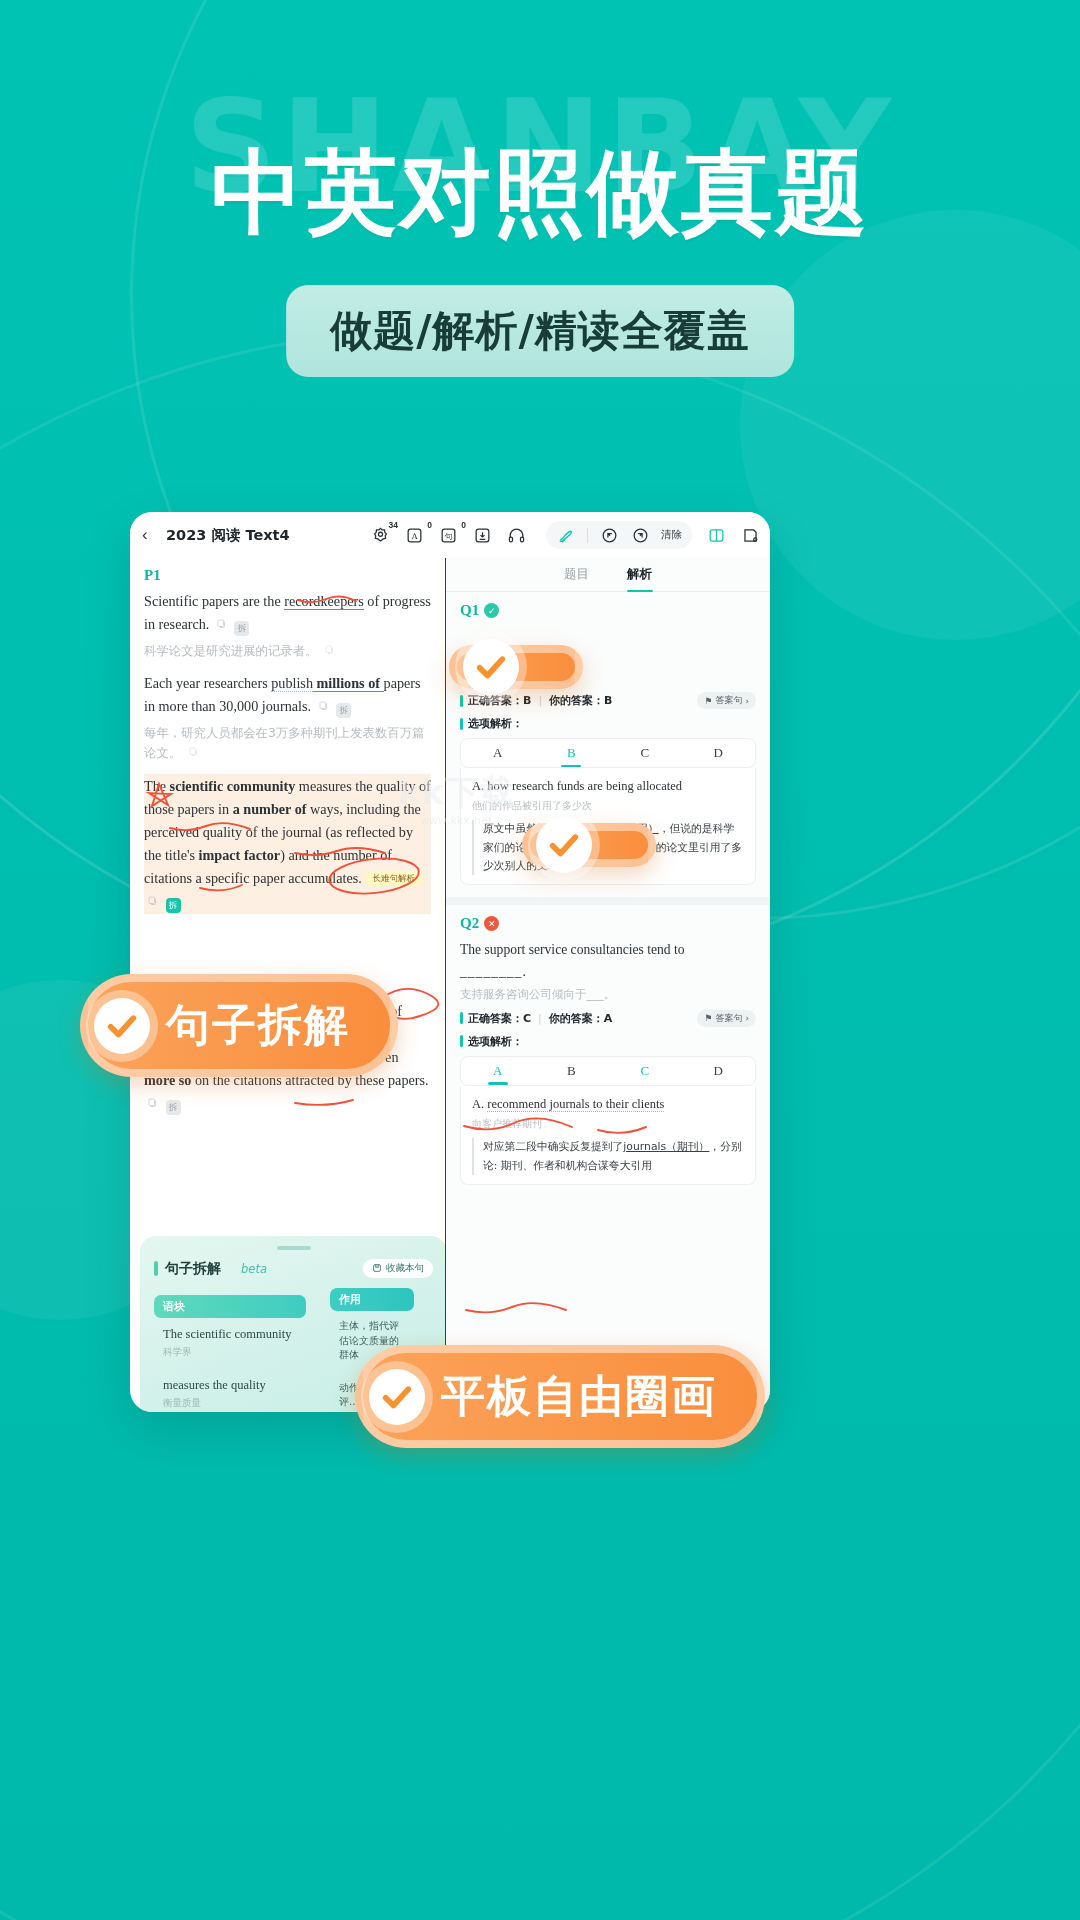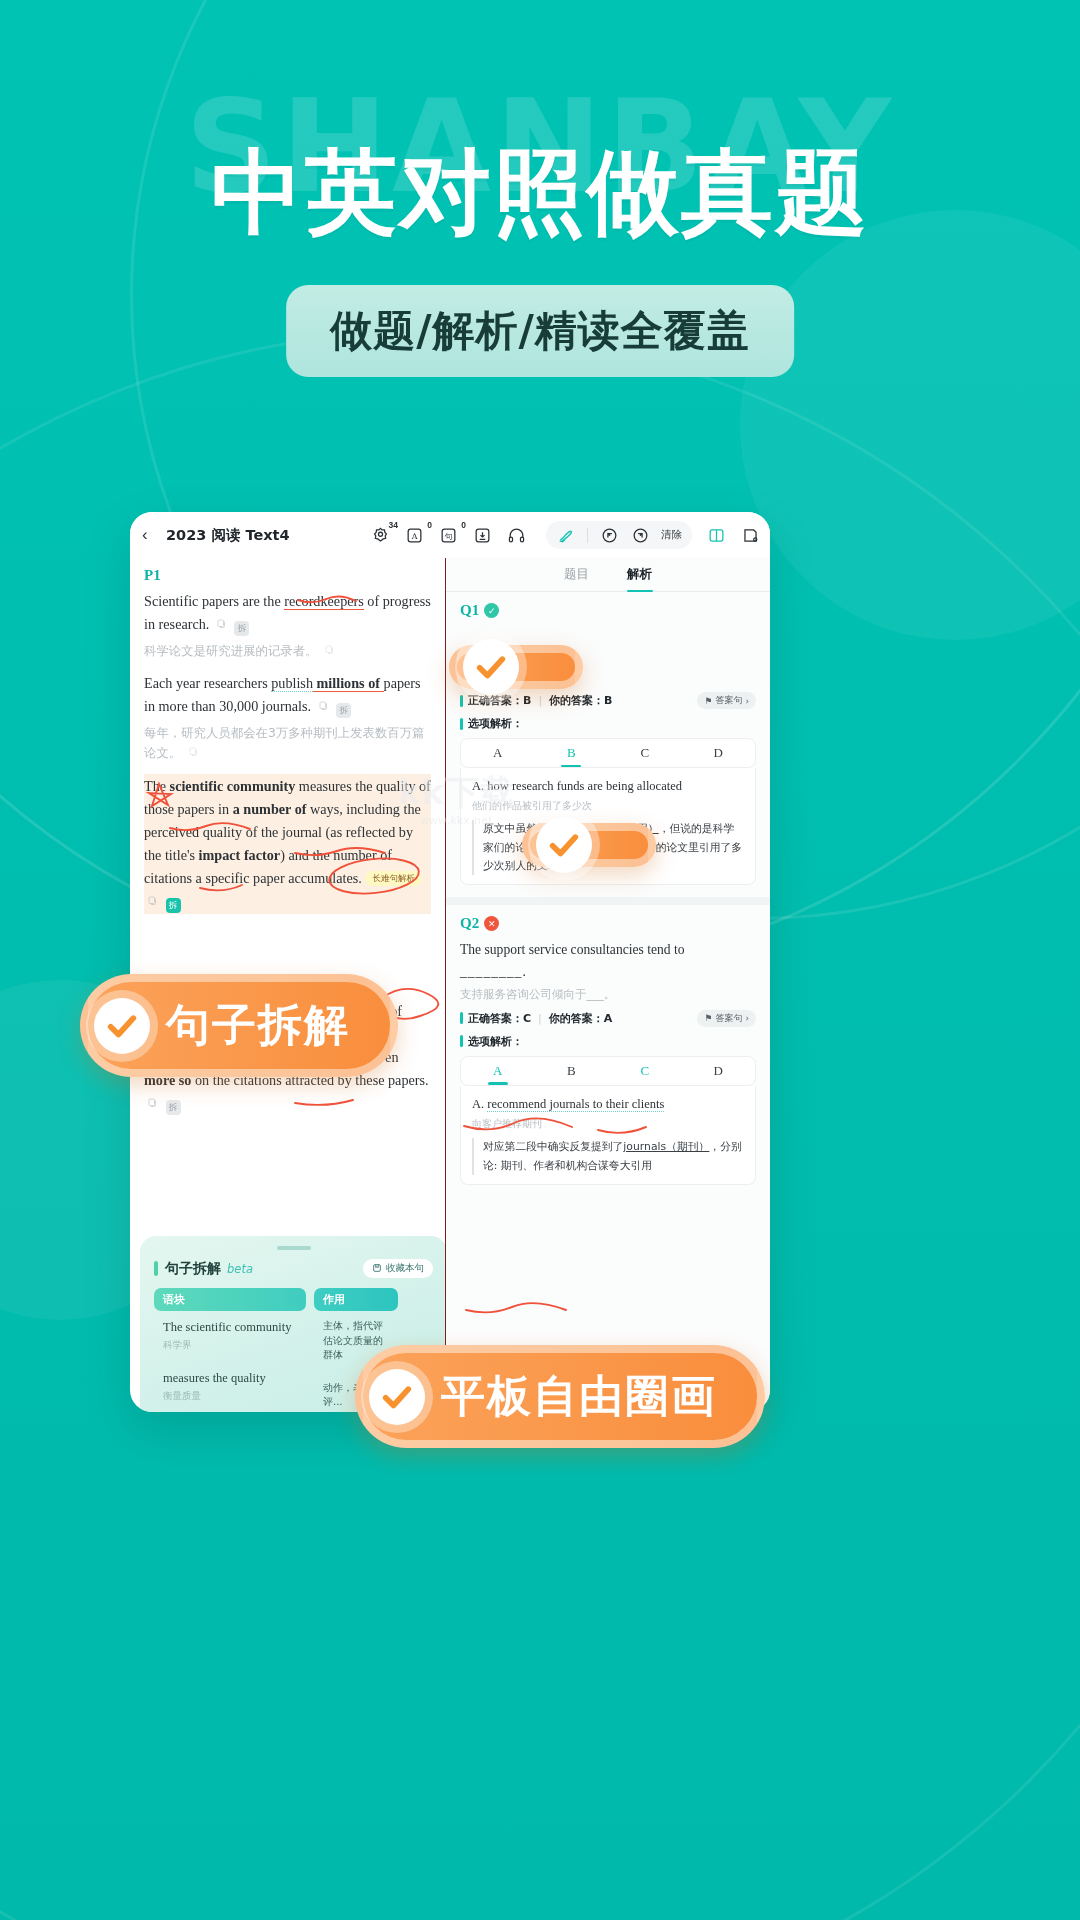--- a/index.html
+++ b/index.html
@@ -88,24 +88,24 @@
   .ink{position:absolute;pointer-events:none;}
 
   
   .sbcard{position:absolute;left:10px;right:-2px;bottom:0;height:176px;
           background:linear-gradient(160deg,#e4f7f0 0%,#d2f1ea 60%,#c7eee6 100%);
           border-radius:16px 16px 0 0;padding:10px 14px;overflow:hidden;}
   .grabber{width:34px;height:4px;border-radius:3px;background:#a9d9ce;margin:0 auto 9px;}
   .sb-head{display:flex;align-items:center;}
   .sb-bar{width:4px;height:15px;border-radius:2px;background:#4fd0a9;margin-right:7px;}
   .sb-title{font-size:14px;font-weight:bold;color:#22413c;font-family:"DejaVu Sans",sans-serif;}
-  .sb-beta{font-size:11.5px;color:#3ac3b2;margin-left:6px;font-style:italic;font-family:"DejaVu Sans",sans-serif;}
+  .sb-beta{font-size:11.5px;color:#3ac3b2;margin-left:20px;font-style:italic;font-family:"DejaVu Sans",sans-serif;}
   .fav-btn{margin-left:auto;background:#fff;border-radius:12px;padding:3px 9px;font-size:9.5px;color:#2e6f66;
            display:flex;align-items:center;gap:4px;font-family:"DejaVu Sans",sans-serif;}
-  .sb-table{margin-top:10px;display:flex;gap:8px;}
+  .sb-table{margin-top:10px;display:flex;gap:24px;align-items:flex-end;}
   .col-a{width:152px;}.col-b{width:84px;}
   .th{border-radius:7px;color:#fff;font-size:11px;font-weight:bold;padding:4px 9px;
       font-family:"DejaVu Sans",sans-serif;}
   .th.a{background:linear-gradient(90deg,#5ed9bb,#3fcdc0);}
   .th.b{background:linear-gradient(90deg,#3ecdc2,#2cc5bf);}
   .td{padding:8px 9px;}
   .td .en2{font-family:"Liberation Serif",serif;font-size:12.5px;color:#2f4a46;line-height:1.35;}
   .td .zh2{font-size:9.5px;color:#9bb8b2;margin-top:3px;font-family:"DejaVu Sans",sans-serif;}
   .td .zh3{font-size:10px;color:#3c5f59;line-height:1.45;font-family:"DejaVu Sans",sans-serif;}
 

